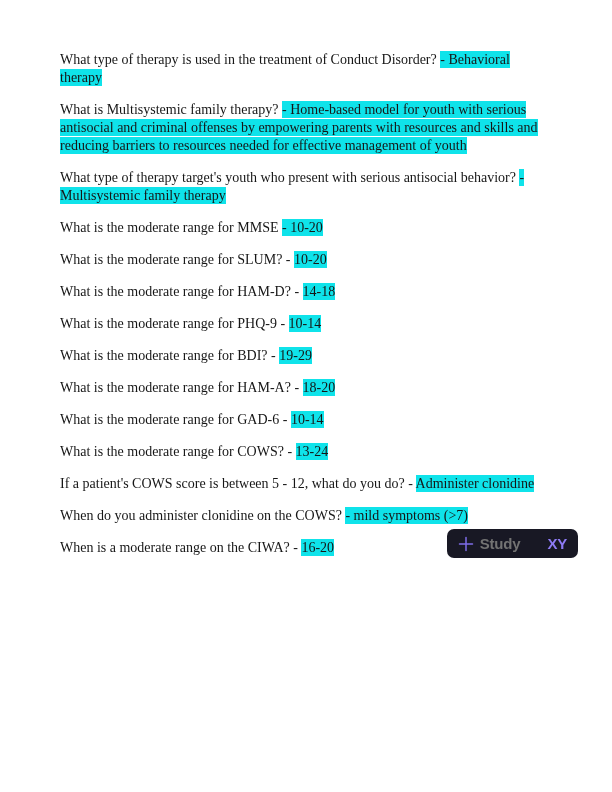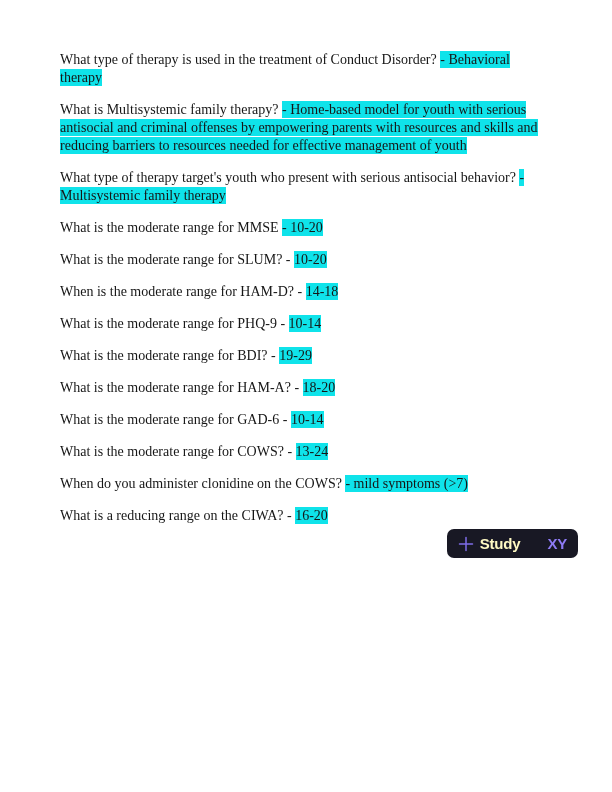--- a/index.html
+++ b/index.html
@@ -46,42 +46,43 @@
     font-family: "Liberation Sans", sans-serif;
     font-weight: 700;
     font-size: 15px;
     letter-spacing: -0.2px;
   }
   .badge .plus {
     color: var(--plus-color, #7e6ce8);
     display: flex;
     align-items: center;
   }
-  .badge .study { color: #fef9c3; }
+  .badge .study { color: #737373; }
   .badge .xy { color: var(--accent-color, #8d7bf4); margin-left: 21px; }
 </style>
 </head>
 <body>
 
 <div class="page">
 
   <div class="content" id="qa-list">
       <p class="qa"><span>What type of therapy is used in the treatment of Conduct Disorder? </span><span class="hl">- Behavioral therapy</span></p>
       <p class="qa"><span>What is Multisystemic family therapy? </span><span class="hl">- Home-based model for youth with serious antisocial and criminal offenses by empowering parents with resources and skills and reducing barriers to resources needed for effective management of youth</span></p>
       <p class="qa"><span>What type of therapy target's youth who present with serious antisocial behavior? </span><span class="hl">- Multisystemic family therapy</span></p>
       <p class="qa"><span>What is the moderate range for MMSE </span><span class="hl">- 10-20</span></p>
       <p class="qa"><span>What is the moderate range for SLUM? - </span><span class="hl">10-20</span></p>
-      <p class="qa"><span>When is the moderate range for HAM-D? - </span><span class="hl">14-18</span></p>
+      <p class="qa"><span>What is the moderate range for HAM-D? - </span><span class="hl">14-18</span></p>
       <p class="qa"><span>What is the moderate range for PHQ-9 - </span><span class="hl">10-14</span></p>
       <p class="qa"><span>What is the moderate range for BDI? - </span><span class="hl">19-29</span></p>
       <p class="qa"><span>What is the moderate range for HAM-A? - </span><span class="hl">18-20</span></p>
       <p class="qa"><span>What is the moderate range for GAD-6 - </span><span class="hl">10-14</span></p>
       <p class="qa"><span>What is the moderate range for COWS? - </span><span class="hl">13-24</span></p>
+      <p class="qa"><span>If a patient's COWS score is between 5 - 12, what do you do? - </span><span class="hl">Administer clonidine</span></p>
       <p class="qa"><span>When do you administer clonidine on the COWS? </span><span class="hl">- mild symptoms (&gt;7)</span></p>
-      <p class="qa"><span>What is a reducing range on the CIWA? - </span><span class="hl">16-20</span></p>
+      <p class="qa"><span>When is a moderate range on the CIWA? - </span><span class="hl">16-20</span></p>
     </div>
 
   <div class="badge">
     <span class="plus">
       <svg width="16" height="16" viewBox="0 0 16 16" aria-hidden="true">
         <path d="M8 1.5 V14.5 M1.5 8 H14.5" stroke="currentColor" stroke-width="1.5" fill="none" stroke-linecap="round"></path>
       </svg>
     </span>
     <span class="study">Study</span>
       <span class="xy">XY</span>

